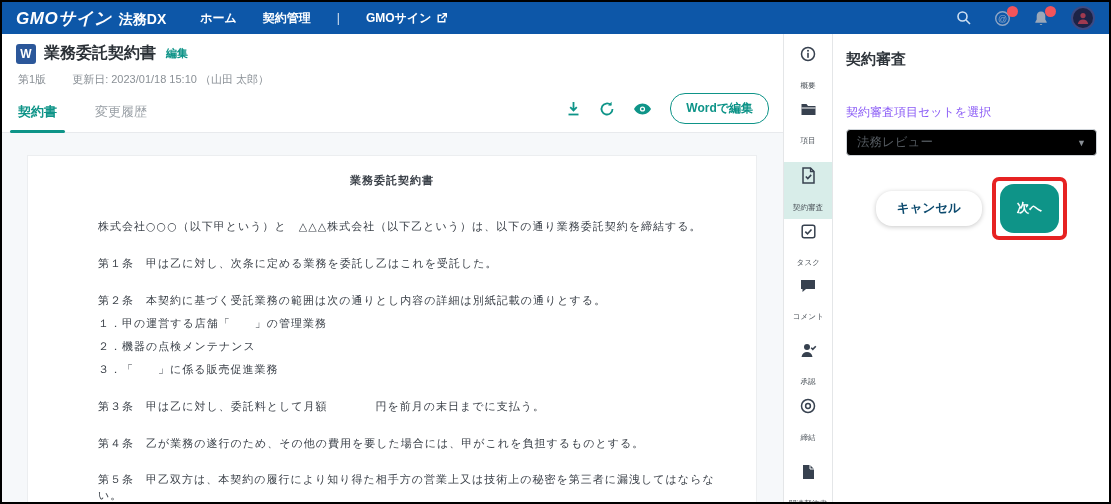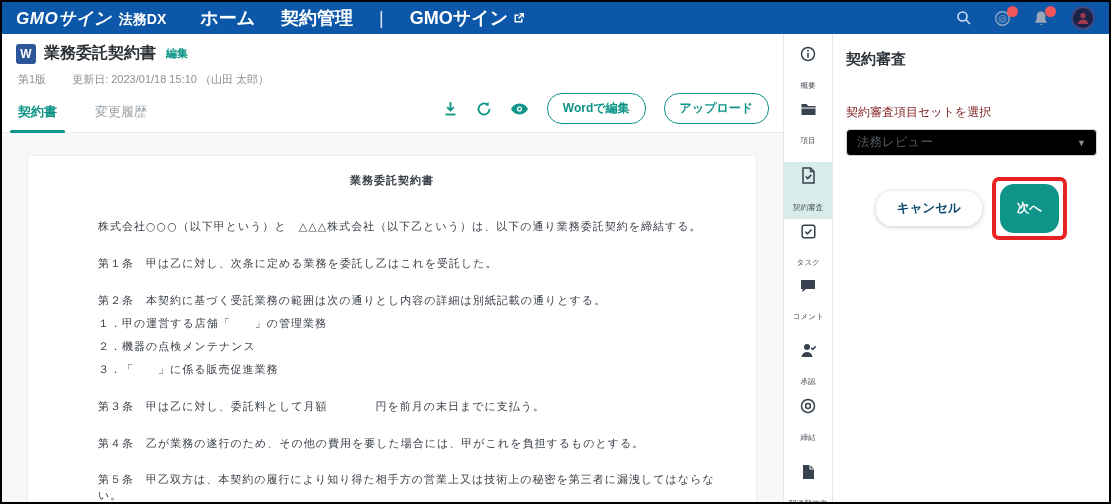--- a/index.html
+++ b/index.html
@@ -9,21 +9,21 @@
     display: flex; flex-direction: column; overflow: hidden; position: relative; background: #fff;
   }
   
   .navbar {
     height: 32px; background: #0d57a8; display: flex; align-items: center;
     padding: 0 14px; color: #fff; flex: 0 0 auto;
   }
   .brand { display: flex; align-items: baseline; gap: 7px; margin-right: 34px; cursor: pointer; }
   .brand-main { font-size: 17px; font-weight: 800; letter-spacing: 0.5px; font-style: italic; }
   .brand-sub { font-size: 14px; font-weight: 700; }
-  .nav-links { display: flex; align-items: center; gap: 26px; font-size: 18px; font-weight: 700; }
+  .nav-links { display: flex; align-items: center; gap: 26px; font-size: 12px; font-weight: 700; }
   .nav-link { cursor: pointer; }
   .nav-sep { font-weight: 400; opacity: .85; }
   .nav-ext { display: flex; align-items: center; gap: 5px; cursor: pointer; }
   .nav-right { margin-left: auto; display: flex; align-items: center; gap: 22px; }
   .nav-icon { position: relative; display: flex; align-items: center; cursor: pointer; }
   .badge {
     position: absolute; top: -4px; right: -7px; width: 11px; height: 11px;
     border-radius: 50%; background: #f2545b;
   }
   .avatar {
@@ -80,21 +80,21 @@
     width: 100%; display: flex; flex-direction: column; align-items: center; gap: 18px;
     padding: 5px 0 6px; cursor: pointer; color: #37414f;
   }
   .rail-item.active { background: #d8ede9; }
   .rail-label { font-size: 8px; color: #4a5158; white-space: nowrap; transform: scale(.95); }
   .rail-div { width: 34px; height: 1px; background: #e4e6e8; margin: 5px 0; }
   .rail-collapse { margin-top: 12px; cursor: pointer; color: #37414f; }
   
   .panel { flex: 1; background: #fff; padding: 16px 12px 0 13px; position: relative; }
   .panel-title { font-size: 15px; font-weight: 700; color: #30363c; }
-  .field-label { font-size: 12px; color: #7f1d1d; margin-top: 35px; }
+  .field-label { font-size: 12px; color: #8b5cf6; margin-top: 35px; }
   .select {
     margin-top: 8px; height: 27px; border: 1px solid #cfd4d9; border-radius: 4px;
     display: flex; align-items: center; padding: 0 10px; font-size: 12.5px; color: #555b61;
     cursor: pointer; background: #000000;
   }
   .select-caret { margin-left: auto; color: #8a9096; font-size: 9px; }
   .btn-row { margin-top: 21px; display: flex; justify-content: center; align-items: center; gap: 10px; }
   .cancel-btn {
     background: #fff; border: none; border-radius: 16px; padding: 9px 21px;
     font-size: 12.5px; font-weight: 700; color: #0c4a6e; cursor: pointer;
@@ -195,21 +195,20 @@
               </svg>
           </span>
           <span class="act-icon">
             <svg width="19" height="14" viewBox="0 0 19 14">
                 <path d="M9.5 1.5C5.5 1.5 2.4 4.3 1 7c1.4 2.7 4.5 5.5 8.5 5.5S16.6 9.7 18 7c-1.4-2.7-4.5-5.5-8.5-5.5z" fill="#0e9488"></path>
                 <circle cx="9.5" cy="7" r="2.6" fill="#fff"></circle>
                 <circle cx="9.5" cy="7" r="1.3" fill="#0e9488"></circle>
               </svg>
           </span>
           <button class="pill-btn">Wordで編集</button>
-          <button class="pill-btn">アップロード</button>
         </div>
       </div>
 
       <div class="viewer">
         <div class="page">
           <div class="page-title">業務委託契約書</div>
           <div class="doc-line">株式会社○○○（以下甲という）と　△△△株式会社（以下乙という）は、以下の通り業務委託契約を締結する。</div>
           <div class="doc-line">第１条　甲は乙に対し、次条に定める業務を委託し乙はこれを受託した。</div>
           <div class="doc-line tight">第２条　本契約に基づく受託業務の範囲は次の通りとし内容の詳細は別紙記載の通りとする。</div>
           <div class="doc-line tight">１．甲の運営する店舗「　　」の管理業務</div>

